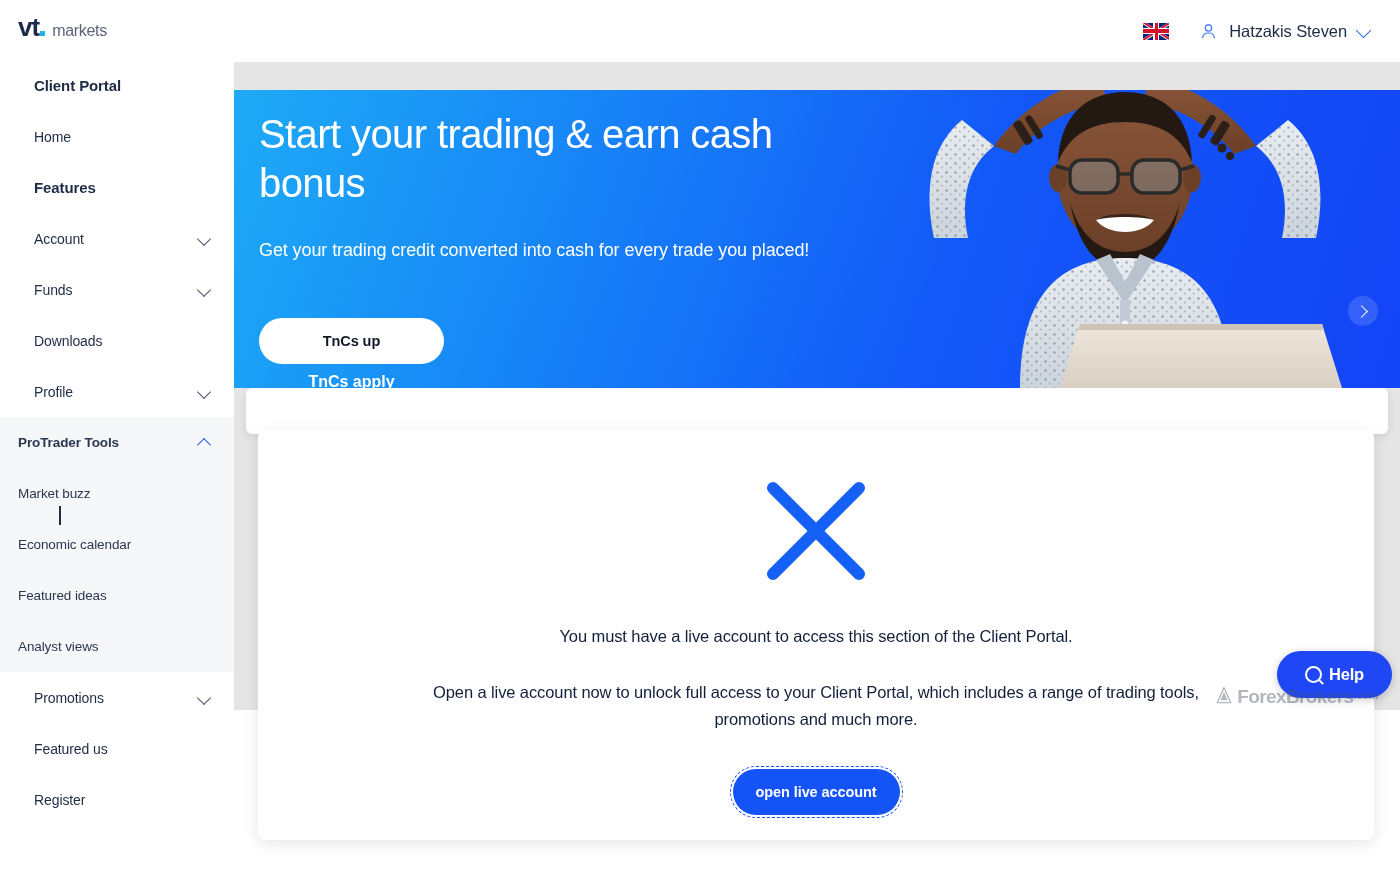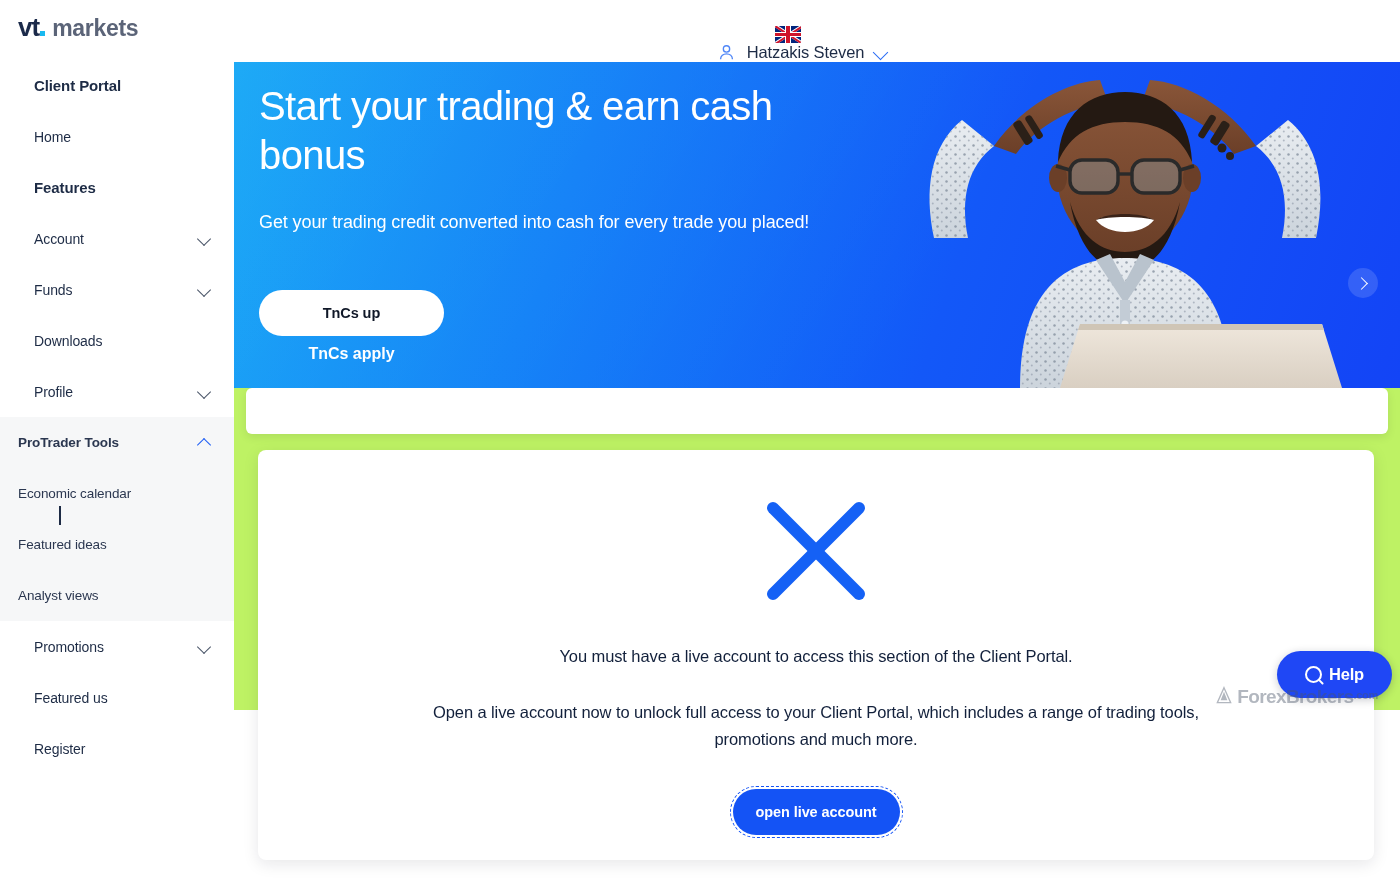--- a/index.html
+++ b/index.html
@@ -2,34 +2,34 @@
 <html><head>
 <meta charset="utf-8">
 <style>
   * { box-sizing: border-box; margin: 0; padding: 0; }
   html, body {
     width: 1400px; height: 885px;
     overflow: hidden;
     font-family: "Liberation Sans", sans-serif;
     background: #ffffff;
   }
-  #app { position: relative; width: 1400px; height: 710px; background:#bef264; }
+  #app { position: relative; width: 1400px; height: 710px; background:#e5e5e5; }
 
   
   .sidebar {
     position: absolute; left: 0; top: 0; width: 234px; height: 885px;
     background: #ffffff; z-index: 40;
   }
   .logo-wrap { position:absolute; left:18px; top:12px; display:flex; align-items:baseline; }
   .logo-vt {
     font-size: 26px; font-weight: bold; color:#1b2a4a; letter-spacing:-1px;
     font-family:"Liberation Sans", sans-serif;
   }
   .logo-dot { display:inline-block; width:5px; height:5px; background:#19b9f0; margin-left:1px; vertical-align:baseline;}
-  .logo-markets { font-size:23px; color:#5b6478; margin-left:7px; font-weight:700; letter-spacing:-0.3px;}
+  .logo-markets { font-size:16px; color:#5b6478; margin-left:7px; font-weight:400; letter-spacing:-0.3px;}
 
   .nav { position:absolute; left:0; top:60px; width:234px; }
   .nav-item {
     position:relative; display:flex; align-items:center; justify-content:space-between;
     padding: 0 22px 0 34px; height: 51px; cursor:pointer;
   }
   .nav-item .lbl { font-size:14px; color:#1d2b45; letter-spacing:-0.1px; }
   .nav-item.bold .lbl { font-weight:700; font-size:15px; }
   .nav-item.small .lbl { font-size:15px; font-weight:600;}
   .chev { width:13px; height:13px; position:relative; flex:0 0 auto; }
@@ -40,21 +40,21 @@
   }
   .chev.up::before { transform: rotate(-135deg); top:4px; border-color:#1e5ef5; }
   .subnav { background:#f6f7f8; }
   .subnav .nav-item { height:51px; padding-left:18px; }
   .subnav .nav-item .lbl { font-size:13.5px; color:#2b3750; }
 
   
   .header {
     position:absolute; left:234px; top:0; right:0; height:62px;
     background:#ffffff; display:flex; align-items:center; justify-content:flex-end;
-    padding-right:28px; z-index:30;flex-direction:column;
+    padding-right:28px; z-index:30;
   }
   .flag {
     width:26px; height:17px; position:relative; overflow:hidden;
     background:#00247d; border-radius:1px; margin-right:30px; flex:0 0 auto;
   }
   .flag .d1, .flag .d2 {
     position:absolute; left:-6px; top:7px; width:40px; height:3px; background:#fff; transform:rotate(33deg);
   }
   .flag .d2 { transform:rotate(-33deg); }
   .flag .r1, .flag .r2 {
@@ -73,20 +73,21 @@
   .user-chev::before {
     content:""; position:absolute; left:0; top:1px; width:10px; height:10px;
     border-right:1.7px solid #2b6df5; border-bottom:1.7px solid #2b6df5; transform:rotate(45deg);
   }
 
   
   .banner-shell { position:absolute; left:234px; top:62px; right:0; height:326px; z-index:20; }
   .banner {
     position:absolute; inset:0; overflow:hidden;
     background: linear-gradient(108deg,#0aa3f5 0%, #0d7ef7 30%, #1358f8 62%, #1344f6 100%);
+    margin-top: 28px;
   }
   .banner .swoosh {
     position:absolute; left:-8%; top:-60%; width:110%; height:210%;
     border-radius:50%;
     background: linear-gradient(120deg, rgba(255,255,255,0.10), rgba(255,255,255,0.0) 62%);
   }
   .banner h1 {
     position:absolute; left:25px; top:20px; color:#fff; font-size:40px; font-weight:400;
     line-height:1.22; letter-spacing:-0.6px; width:560px;
   }
@@ -118,21 +119,21 @@
   
   .mid-strip {
     position:absolute; left:246px; top:388px; right:12px; height:46px;
     background:#ffffff; border-radius:6px;
     box-shadow: 0 3px 10px rgba(16,24,40,0.09);
     z-index:10;
   }
 
   
   .main-card {
-    position:absolute; left:258px; top:450px; width:1116px; height:410px;
+    position:absolute; left:258px; top:430px; width:1116px; height:410px;
     background:#ffffff; border-radius:8px;
     box-shadow: 0 4px 16px rgba(16,24,40,0.10);
     z-index:12;
     display:flex; flex-direction:column; align-items:center;
   }
   .x-icon { margin-top:48px; }
   .msg1 {
     margin-top:43px; font-size:16.5px; color:#12203b; letter-spacing:-0.1px; text-align:center;
   }
   .msg2 {
@@ -219,20 +220,23 @@
 
       <div class="nav-item">
         <span class="lbl">Profile</span>
         <span class="chev"></span>
       </div>
 
       <div class="subnav">
         <div class="nav-item small">
           <span class="lbl">ProTrader Tools</span>
           <span class="chev up"></span>
+        </div>
+        <div class="nav-item">
+          <span class="lbl">Market buzz</span>
         </div>
         <div class="nav-item">
           <span class="lbl">Economic calendar</span>
         </div>
         <div class="nav-item">
           <span class="lbl">Featured ideas</span>
         </div>
         <div class="nav-item">
           <span class="lbl">Analyst views</span>
         </div>

